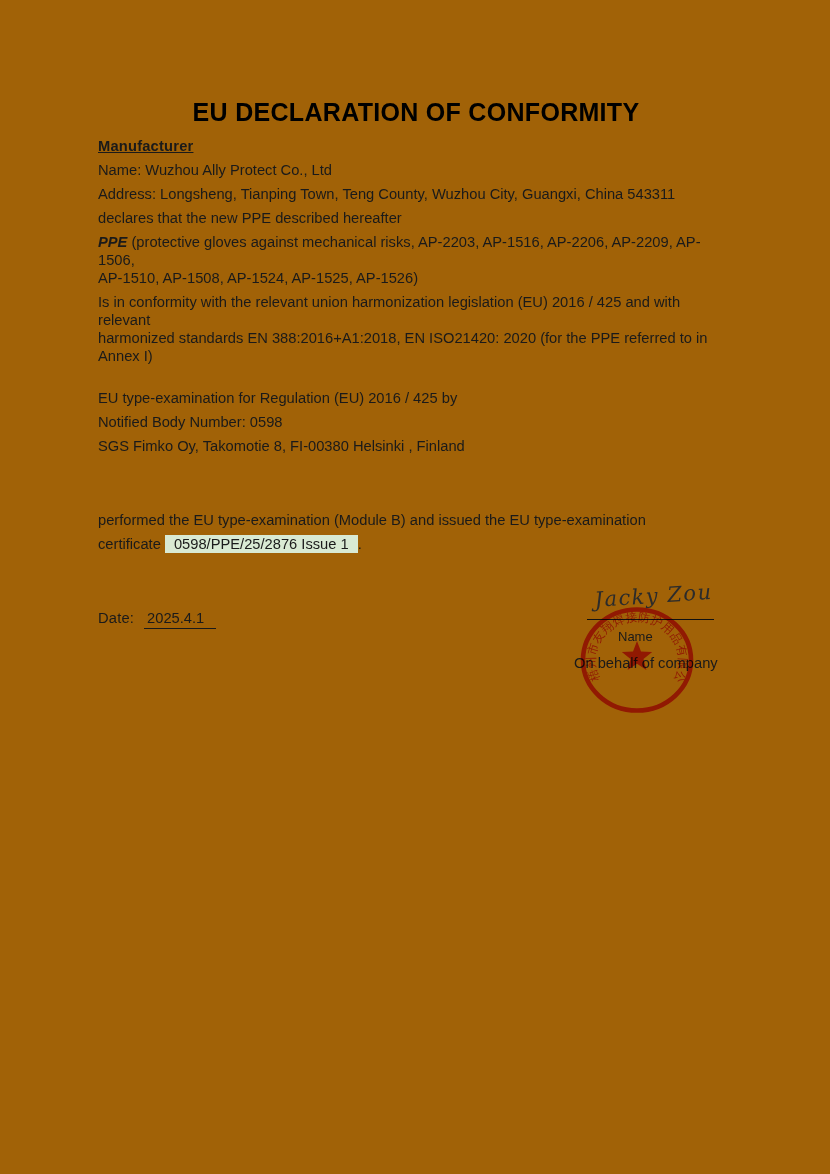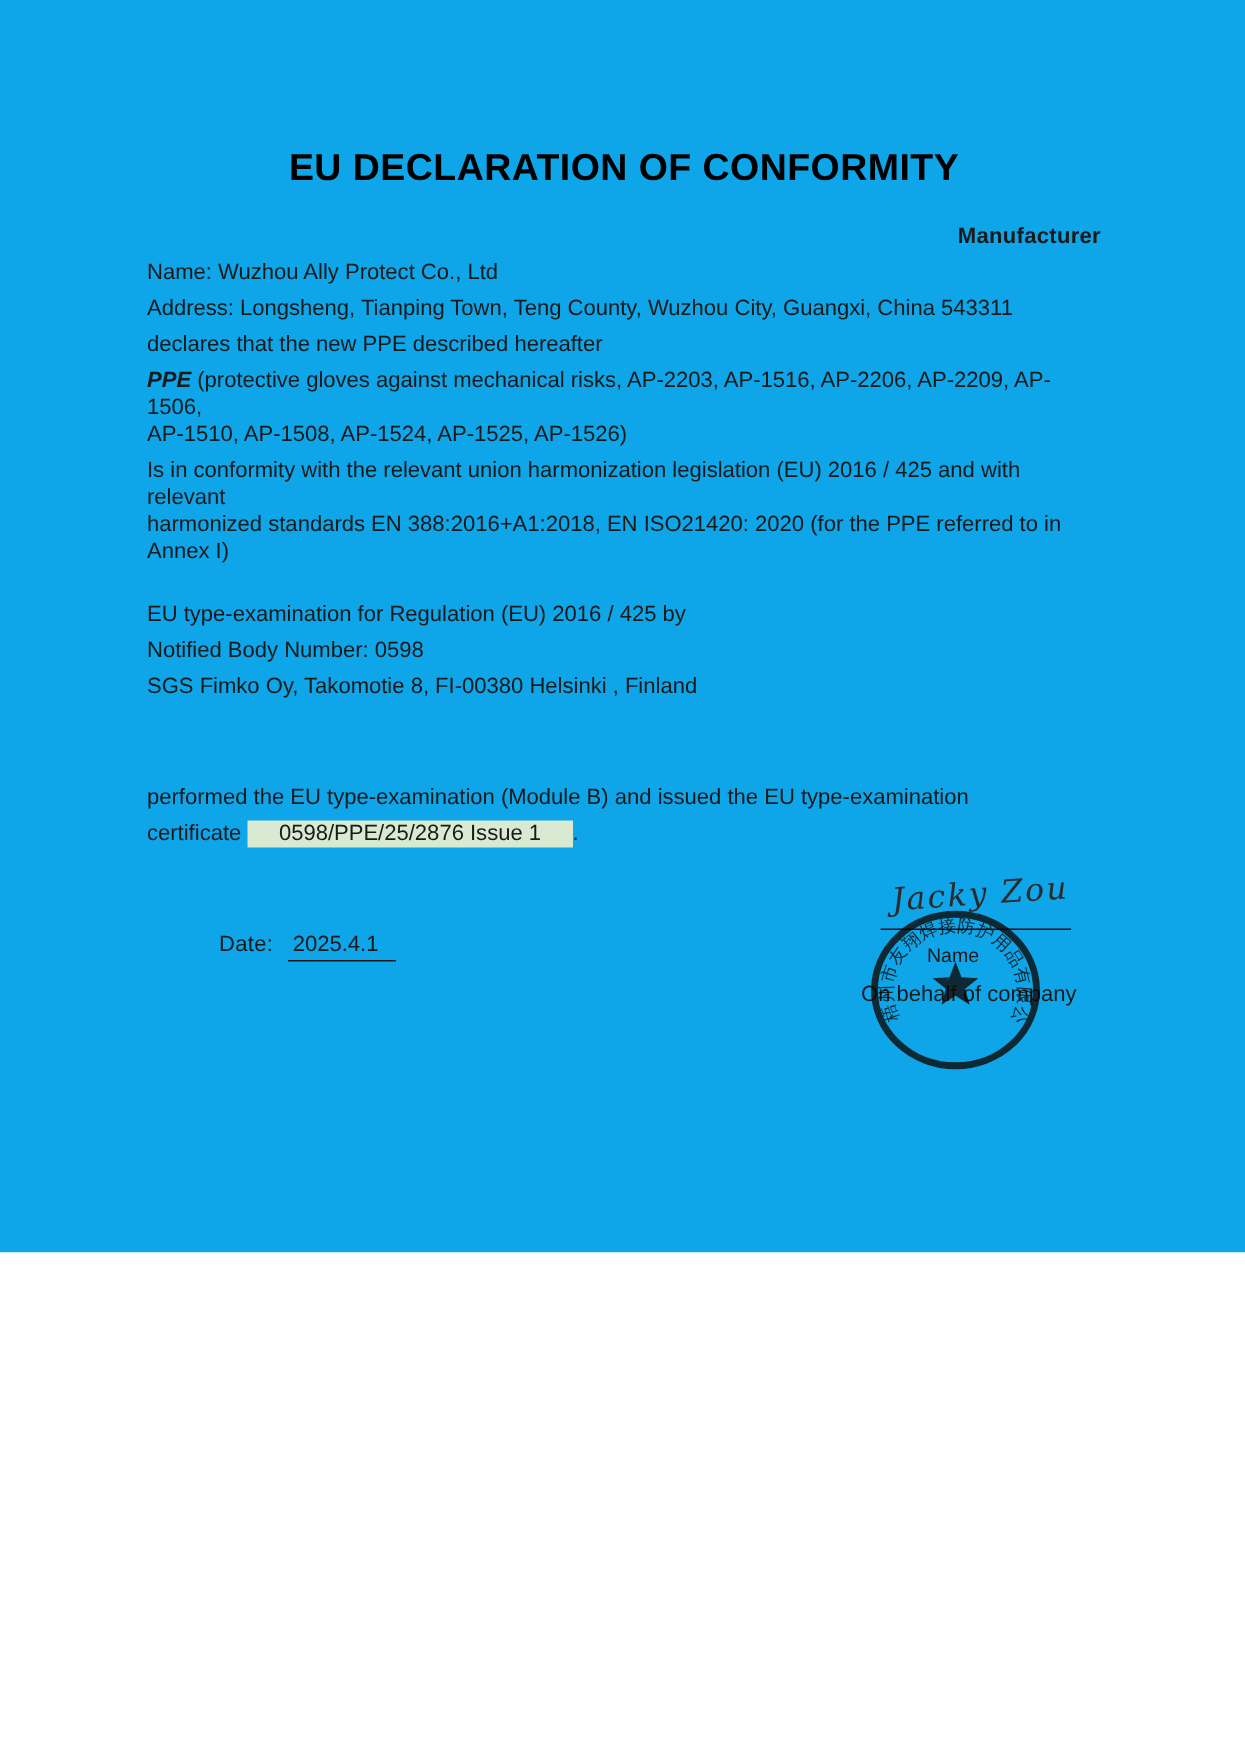--- a/index.html
+++ b/index.html
@@ -1,21 +1,21 @@
 <!DOCTYPE html>
 <html><head>
 <meta charset="utf-8">
 <style>
   * { margin: 0; padding: 0; box-sizing: border-box; }
   html, body { background: #ffffff; }
   .page {
     position: relative;
     width: 830px;
-    height: 835px;
-    background: #0ea5e9;
+    height: 1174px;
+    background: #a16207;
     font-family: "Liberation Sans", sans-serif;
     color: #1a1a1a;
     overflow: hidden;
   }
   .doc {
     position: absolute;
     left: 98px;
     top: 98px;
     width: 636px;
   }
@@ -28,34 +28,34 @@
     letter-spacing: 0.3px;
   }
   .line {
     font-size: 14.7px;
     line-height: 18px;
     margin: 0 0 6px 0;
     white-space: pre-line;
   }
   .heading {
     font-weight: bold;
-    margin-top: 23px;
+    text-decoration: underline;
+    margin-top: 11px;
     letter-spacing: 0.2px;
-    text-align: right;
   }
   .bold { font-weight: bold; font-style: italic; }
   .gap-lg   { margin-top: 24px; }
   .gap-xl   { margin-top: 31px; }
   .gap-xxl  { margin-top: 56px; }
   .highlight {
     background: #d9ead3;
-    padding: 1px 21px;
+    padding: 1px 9px;
   }
   .date-line { margin-top: 56px; }
-  .date-label { letter-spacing: 0.2px; margin-left: 48px; }
+  .date-label { letter-spacing: 0.2px; }
   .date-value {
     display: inline-block;
     margin-left: 10px;
     padding: 0 12px 1px 3px;
     border-bottom: 1.3px solid #1a1a1a;
   }
   
   .sig-hand {
     position: absolute;
     left: 585px;

